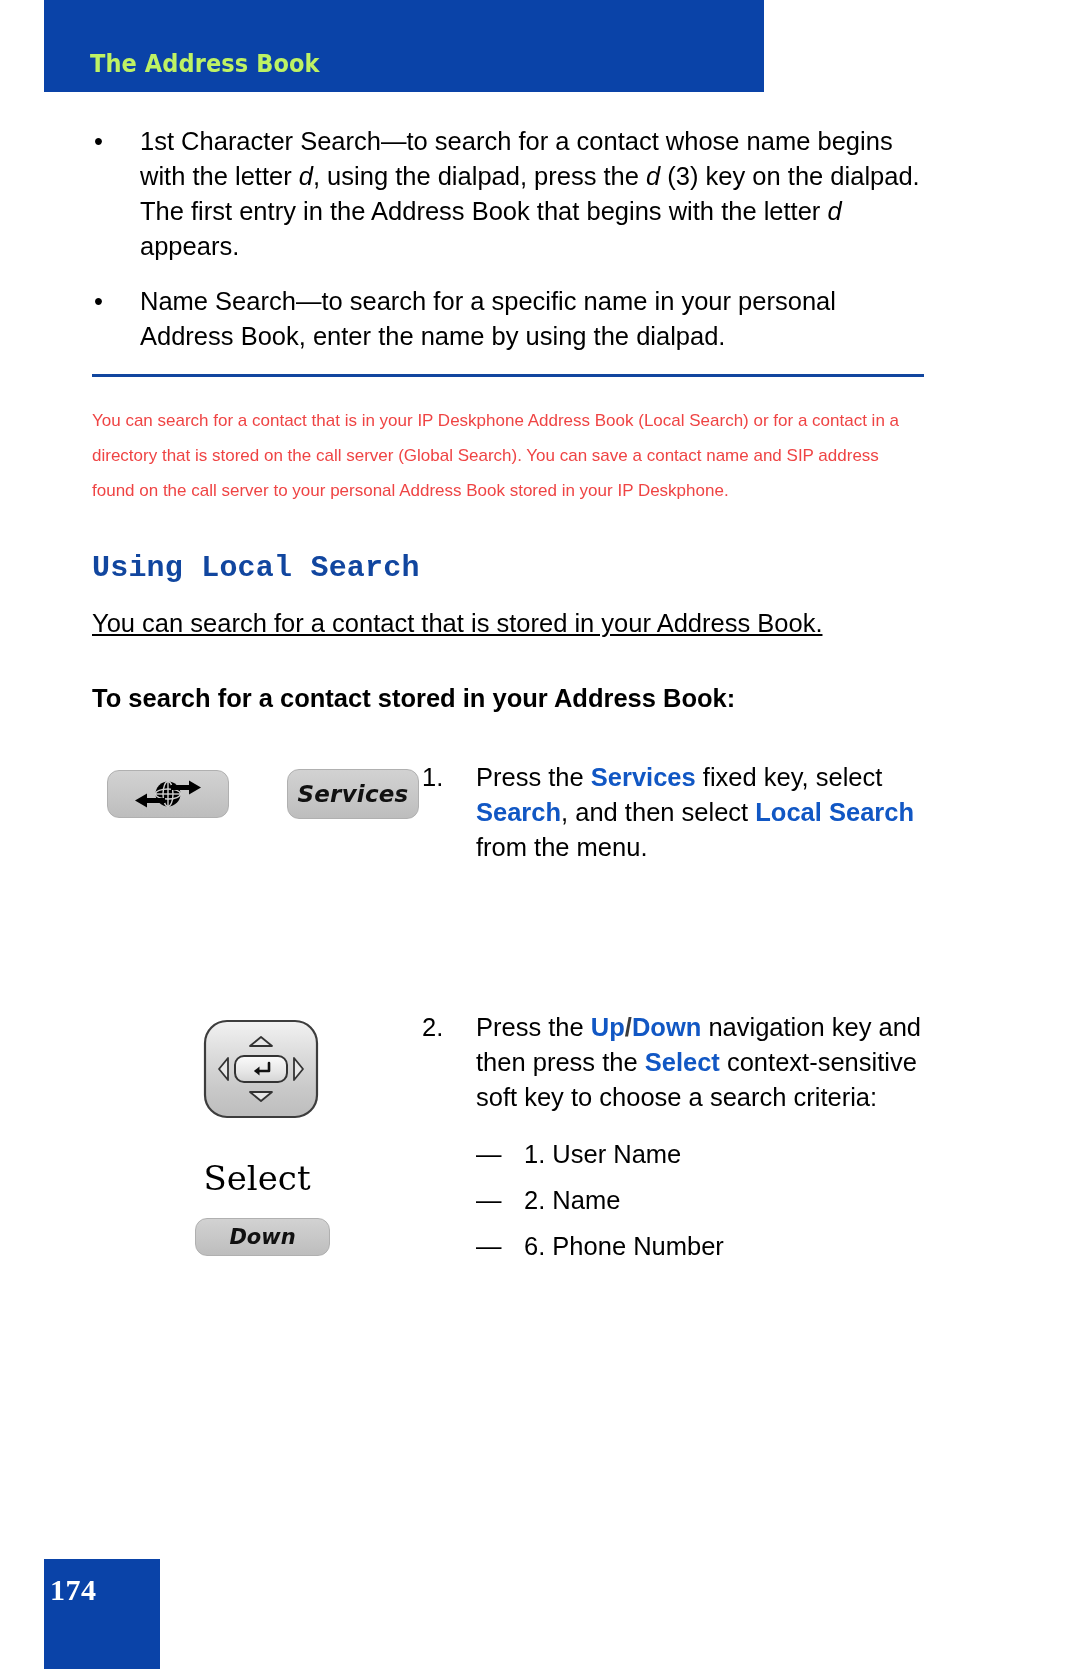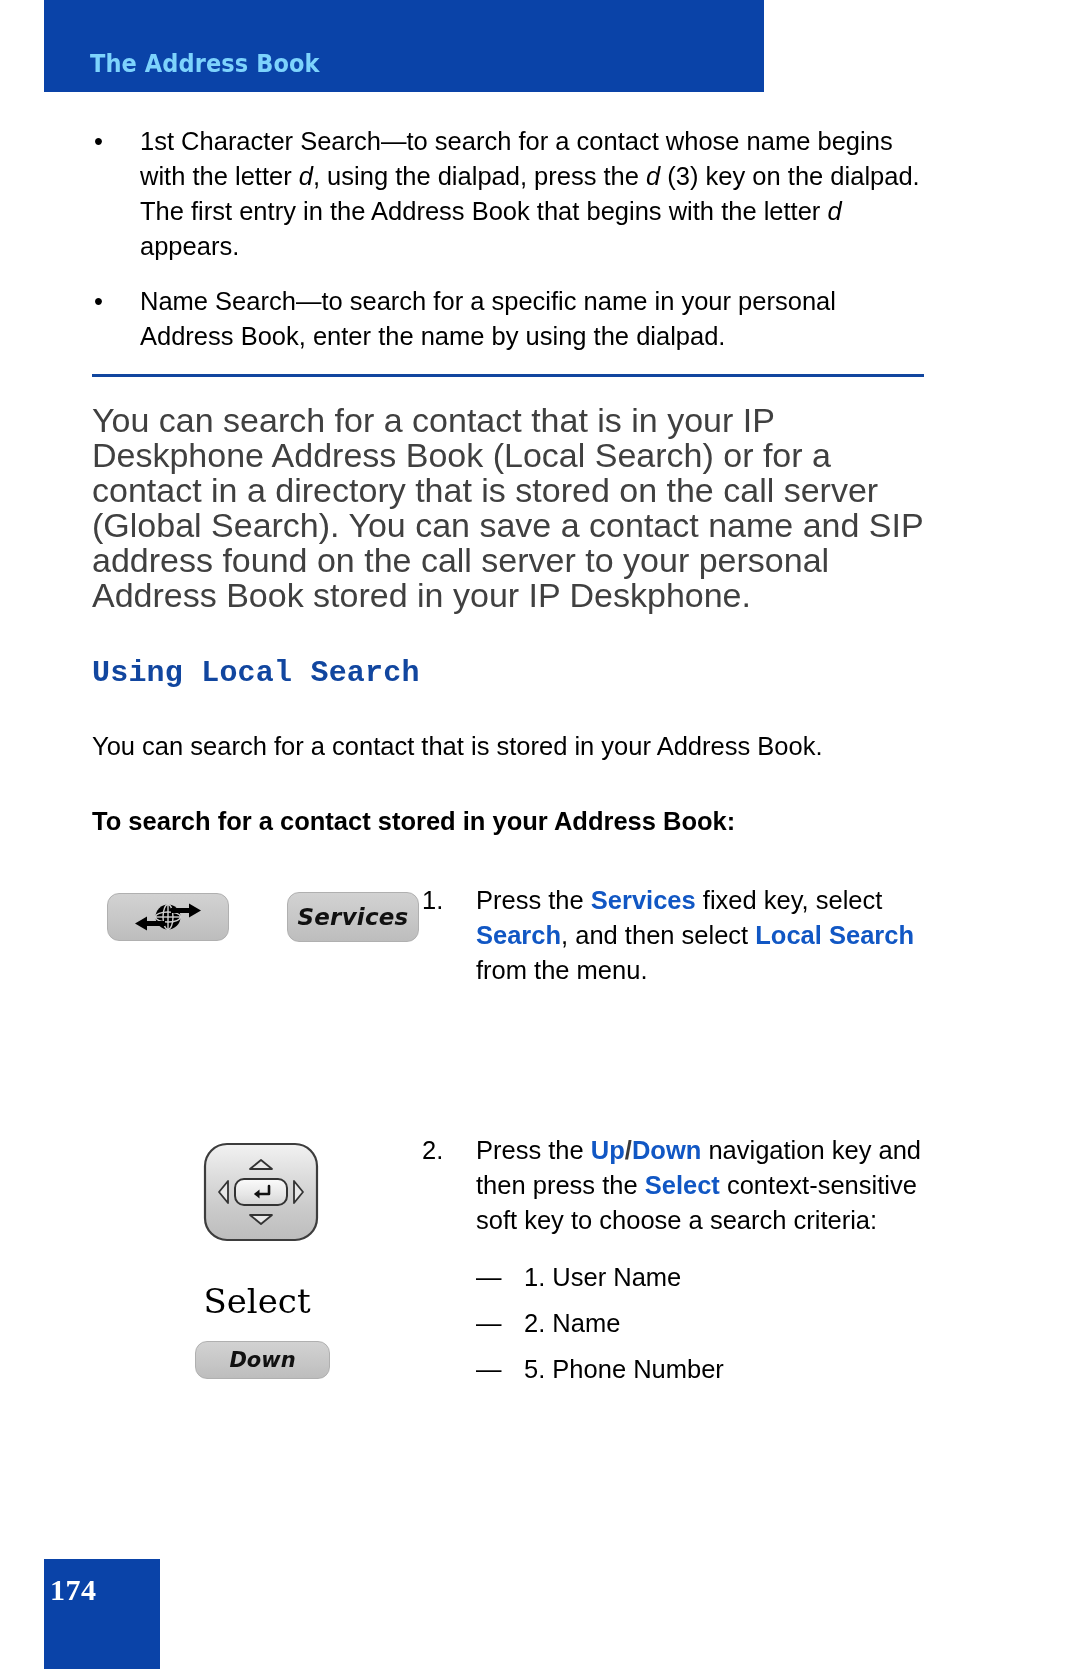--- a/index.html
+++ b/index.html
@@ -23,21 +23,21 @@
     top: 0;
     width: 720px;
     height: 92px;
     background: #0a43a8;
     box-sizing: border-box;
   }
   .header-banner-title {
     position: absolute;
     left: 46px;
     bottom: 14px;
-    color: #7dd3fc;
+    color: #bef264;
     font-size: 25px;
     font-weight: bold;
     letter-spacing: 0.1px;
     font-family: "DejaVu Sans", sans-serif;
     font-stretch: condensed;
     white-space: nowrap;
   }
 
   
   .content {
@@ -83,42 +83,43 @@
   }
   .heading-rule {
     height: 3px;
     background: #11469f;
     margin: 10px 0 0 0;
     width: 832px;
   }
 
   
   .body-para {
-    font-size: 34px;
+    font-size: 17px;
     line-height: 35px;
     margin: 26px 0 0 0;
-    color: #404040;
+    color: #ef4444;
   }
 
   
   .sub-heading {
     font-family: Liberation Mono, monospace;
     font-stretch: condensed;
     font-weight: bold;
     color: #11469f;
     font-size: 30px;
     line-height: 36px;
     margin: 42px 0 0 0;
     letter-spacing: 0.2px;
   }
 
   .lead-para {
     font-size: 25.5px;
     line-height: 35px;
-    margin: 38px 0 0 0;
+    margin: 20px 0 0 0;
+    text-decoration: underline;
   }
 
   .bold-lead {
     font-size: 25.5px;
     line-height: 35px;
     font-weight: bold;
     margin: 40px 0 0 0;
   }
 
   
@@ -368,21 +369,21 @@
           <span>Press the </span><span class="kw">Up</span><span class="slash">/</span><span class="kw">Down</span><span> navigation key and then press the </span><span class="kw">Select</span><span> context-sensitive soft key to choose a search criteria:</span>
 
           <ul class="dash-list">
             <li class="dash-item">
               <span class="dash">—</span><span>1. User Name</span>
             </li>
             <li class="dash-item">
               <span class="dash">—</span><span>2. Name</span>
             </li>
             <li class="dash-item">
-              <span class="dash">—</span><span>5. Phone Number</span>
+              <span class="dash">—</span><span>6. Phone Number</span>
             </li>
           </ul>
         </div>
       </div>
     </div>
 
   </div>
 </div>
 
 <div class="footer-block"></div>

